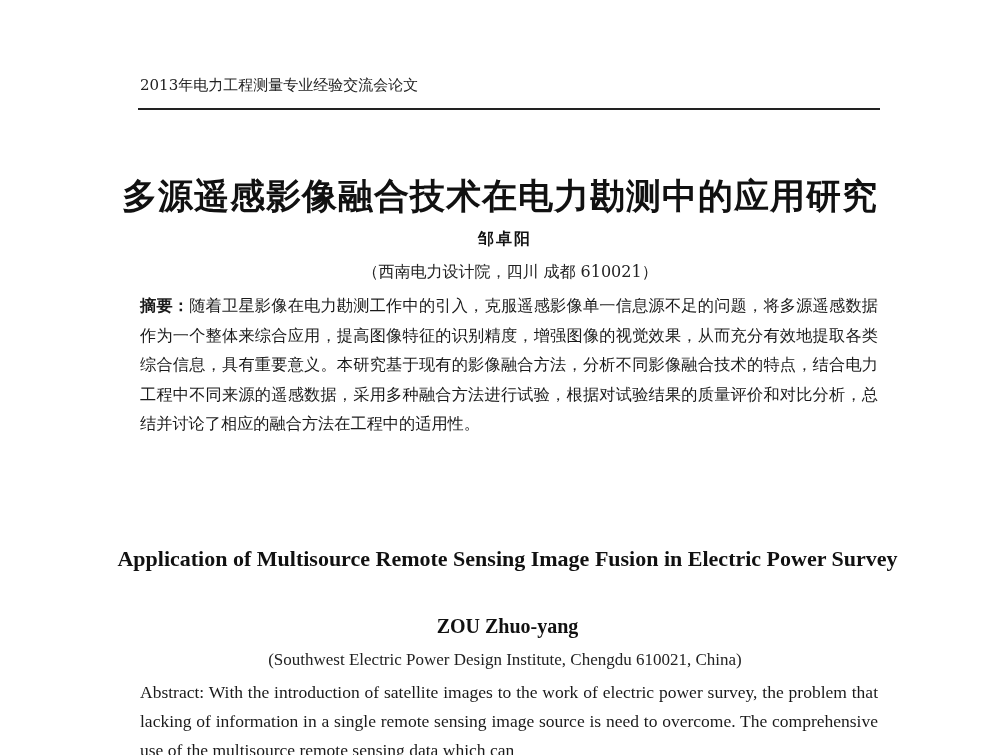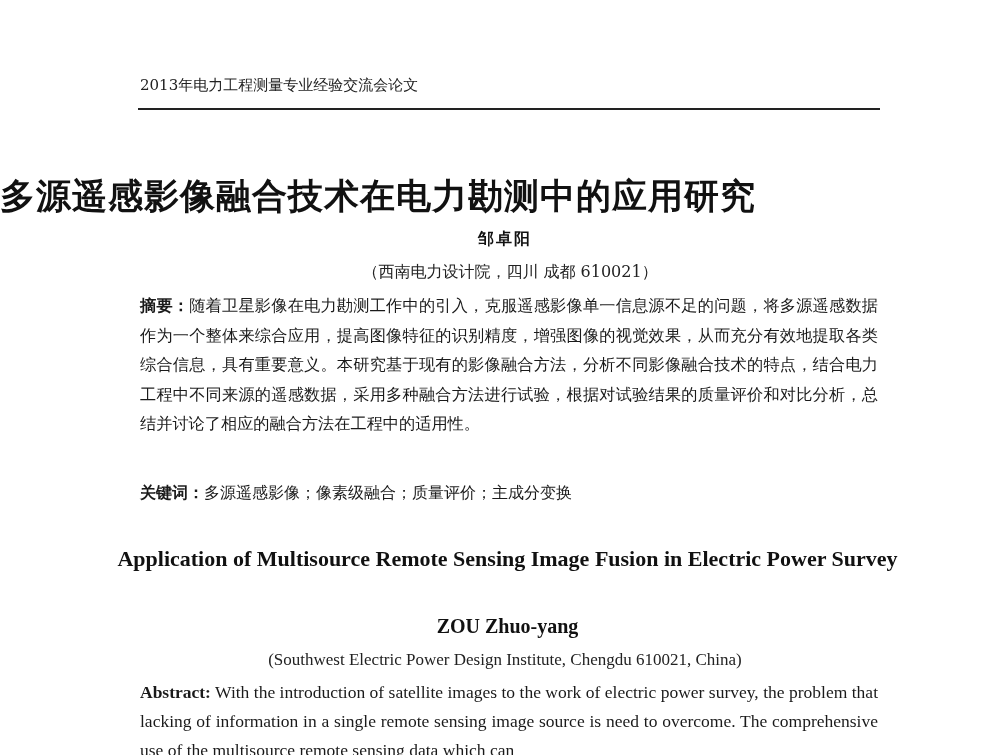--- a/index.html
+++ b/index.html
@@ -12,21 +12,21 @@
   .page { position: absolute; left: 0; top: 0; width: 860px; height: 755px; }
   .running-header {
     position: absolute; left: 140px; top: 76px;
     font-size: 15px; color: #222;
   }
   .header-rule {
     position: absolute; left: 138px; top: 108px; width: 742px; height: 2px;
     background: #222;
   }
   .title-cn {
-    position: absolute; left: 0; width: 1000px; top: 173px; 
+    position: absolute; left: 0; width: 1000px; top: 173px; text-align: center;
     font-family: "DejaVu Sans", sans-serif; font-weight: bold;
     font-size: 35px; letter-spacing: 1px; color: #111;
   }
   .author-cn {
     position: absolute; left: 0; width: 1010px; top: 229px; text-align: center;
     font-size: 16px; font-weight: bold; letter-spacing: 2px;
   }
   .affil-cn {
     position: absolute; left: 0; width: 1020px; top: 262px; text-align: center;
     font-size: 16px; color: #222;
@@ -53,40 +53,37 @@
   }
   .affil-en {
     position: absolute; left: 0; width: 1010px; top: 650px; text-align: center;
     font-family: "Liberation Serif", serif; font-size: 17px; color: #222;
   }
   .abstract-en {
     position: absolute; left: 140px; top: 678px; width: 738px;
     font-family: "Liberation Serif", serif; font-size: 17.5px; line-height: 29px;
     text-align: justify; color: #1a1a1a;
   }
-  .abstract-en .label { font-weight: bold; }
+  .abstract-en .label { font-weight: normal; }
 </style>
 </head>
 <body>
 
 <div class="page">
   <div class="running-header">2013年电力工程测量专业经验交流会论文</div>
   <div class="header-rule"></div>
 
   <div class="title-cn">多源遥感影像融合技术在电力勘测中的应用研究</div>
   <div class="author-cn">邹卓阳</div>
   <div class="affil-cn">（西南电力设计院，四川  成都  610021）</div>
 
   <div class="abstract-cn">
     <span class="label">摘要：</span><span>随着卫星影像在电力勘测工作中的引入，克服遥感影像单一信息源不足的问题，将多源遥感数据作为一个整体来综合应用，提高图像特征的识别精度，增强图像的视觉效果，从而充分有效地提取各类综合信息，具有重要意义。本研究基于现有的影像融合方法，分析不同影像融合技术的特点，结合电力工程中不同来源的遥感数据，采用多种融合方法进行试验，根据对试验结果的质量评价和对比分析，总结并讨论了相应的融合方法在工程中的适用性。</span>
   </div>
 
-  <div class="keywords-cn">
-    <span class="label">关键词：</span><span>多源遥感影像；像素级融合；质量评价；主成分变换</span>
-  </div>
 
   <div class="title-en">Application of Multisource Remote Sensing Image Fusion in Electric Power Survey</div>
   <div class="author-en">ZOU Zhuo-yang</div>
   <div class="affil-en">(Southwest Electric Power Design Institute, Chengdu 610021, China)</div>
 
   <div class="abstract-en">
     <span class="label">Abstract:</span><span> With the introduction of satellite images to the work of electric power survey, the problem that lacking of information in a single remote sensing image source is need to overcome. The comprehensive use of the multisource remote sensing data which can</span>
   </div>
 </div>
 

